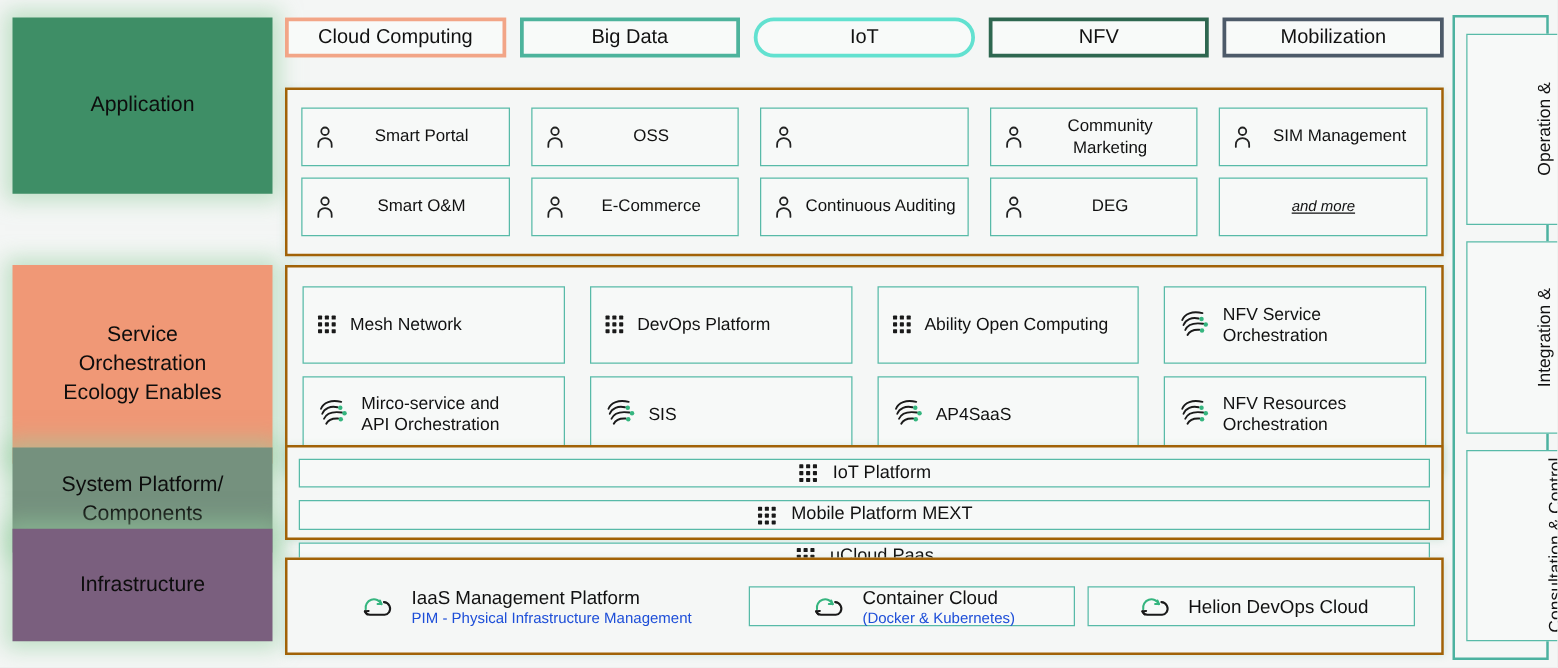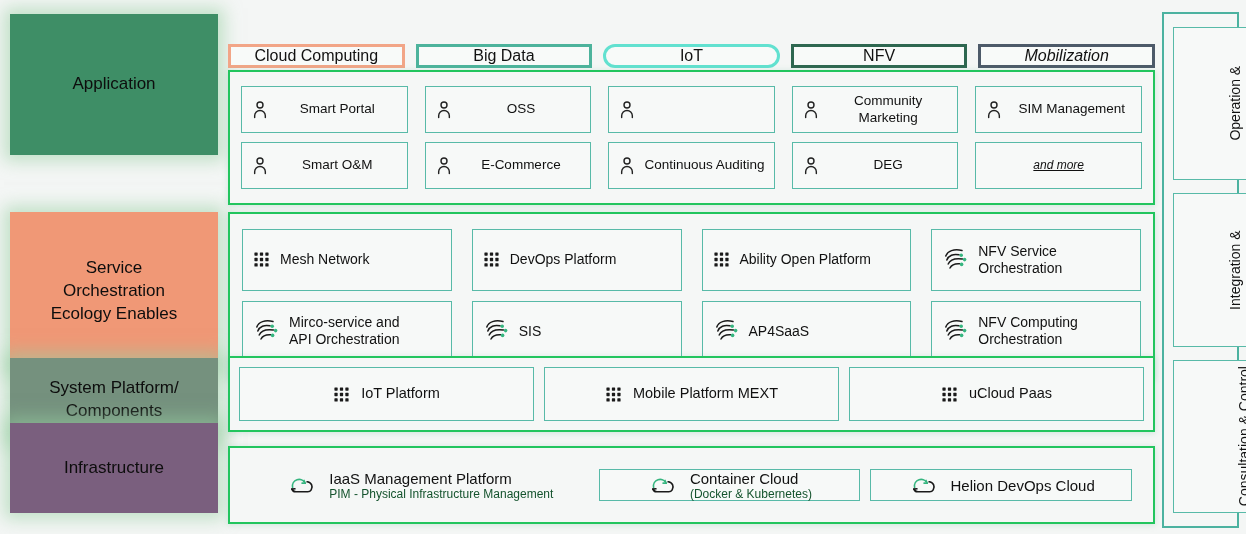--- a/index.html
+++ b/index.html
@@ -17,42 +17,42 @@
     white-space:pre-line; color:#0d0d0d;
     box-shadow:0 0 16px 6px rgba(150,205,160,0.55);
   }
   .side-app   { top:14px;  height:141px; }
   .side-svc   { top:212px; height:159px; }
   .side-sys   { top:358px; height:84px;  }
   .side-infra { top:423px; height:90px;  }
 
   
   .top-row {
-    position:absolute; left:228px; top:14px; width:927px; height:54px;
-    display:flex; gap:11px;align-items:flex-end;
+    position:absolute; left:228px; top:14px; width:927px; height:32px;
+    display:flex; gap:11px;
   }
   .cat-box {
     flex:1; border:3px solid #999; background:#f8faf9;
     display:flex; align-items:center; justify-content:center;
     font-size:16px; box-sizing:border-box;
   }
 
   
   .row-container {
     position:absolute; left:228px; width:927px;
-    border:2px solid #22c55e; background:#f5f7f6;
+    border:2px solid #a16207; background:#f5f7f6;
     box-sizing:border-box; box-shadow:0 1px 6px rgba(120,190,160,0.30);
   }
   .app-grid  { top:70px;  height:135px; display:grid;
                grid-template-columns:repeat(5,1fr); grid-auto-rows:1fr;
                gap:9px 17px; padding:14px 11px; }
   .svc-grid  { top:212px; height:167px; display:grid;
                grid-template-columns:repeat(4,1fr); grid-auto-rows:1fr;
                gap:10px 20px; padding:15px 12px; }
-  .sys-row   { top:356px; height:76px; display:flex; gap:10px; padding:9px; }
+  .sys-row   { top:356px; height:76px; display:flex; gap:10px; padding:9px;flex-direction:column; }
   .infra-row { top:446px; height:78px; display:flex; gap:10px; padding:21px; }
 
   
   .item {
     border:1px solid #58baa8; background:#f7f9f8;
     display:flex; align-items:center; box-sizing:border-box;
     padding:2px 8px; font-size:13.5px; line-height:1.2;
   }
   .app-item { gap:6px; }
   .app-item .item-label { flex:1; text-align:center; white-space:pre-line; }
@@ -63,21 +63,21 @@
   .svc-item .item-label { white-space:pre-line; }
 
   .sys-item { flex:1; justify-content:center; gap:11px; font-size:14.5px; }
 
   .infra-item { display:flex; align-items:center; justify-content:center; gap:12px; box-sizing:border-box; }
   .infra-item.boxed { border:1px solid #58baa8; background:#f7f9f8; }
   .infra-item.borderless { flex:1.3; }
   .infra-item.boxed { flex:1; }
   .infra-text { display:flex; flex-direction:column; }
   .infra-title { font-size:15px; }
-  .infra-sub   { font-size:12px; color:#14532d; }
+  .infra-sub   { font-size:12px; color:#1d4ed8; }
 
   
   .rail {
     position:absolute; left:1162px; top:12px; width:77px; height:516px;
     border:2px solid #4cb2a0; background:#f5f7f6; box-sizing:border-box;
     display:grid; grid-template-rows:repeat(3,1fr); gap:13px;
     padding:13px 9px;
   }
   .rail-box {
     border:1px solid #58baa8; background:#f7f9f8;
@@ -143,21 +143,21 @@
 Ecology Enables</div>
   <div class="side-block side-sys" style="background: rgb(117, 145, 126);">System Platform/
 Components</div>
   <div class="side-block side-infra" style="background: rgb(122, 95, 126);">Infrastructure</div>
 
   <div class="top-row">
     <div class="cat-box" style="border-color: rgb(242, 165, 135);">Cloud Computing</div>
     <div class="cat-box" style="border-color: rgb(77, 179, 156);">Big Data</div>
     <div class="cat-box" style="border-color: rgb(98, 225, 208); border-radius: 16px;">IoT</div>
     <div class="cat-box" style="border-color: rgb(46, 103, 80);">NFV</div>
-    <div class="cat-box" style="border-color: rgb(77, 90, 105); font-style: italic;">Mobilization</div>
+    <div class="cat-box" style="border-color: rgb(77, 90, 105);">Mobilization</div>
   </div>
 
   <div class="row-container app-grid">
     <div class="item app-item">
       <svg class="icon icon-person" viewBox="0 0 24 24">
           <use href="#i-person"></use>
         </svg>
       <span class="item-label">Smart Portal</span>
     </div>
     <div class="item app-item">
@@ -223,21 +223,21 @@
     <div class="item svc-item">
       <svg class="icon icon-grid" viewBox="0 0 24 24">
           <use href="#i-grid"></use>
         </svg>
       <span class="item-label">DevOps Platform</span>
     </div>
     <div class="item svc-item">
       <svg class="icon icon-grid" viewBox="0 0 24 24">
           <use href="#i-grid"></use>
         </svg>
-      <span class="item-label">Ability Open Platform</span>
+      <span class="item-label">Ability Open Computing</span>
     </div>
     <div class="item svc-item">
       <svg class="icon icon-orch" viewBox="0 0 26 26">
           <use href="#i-orch"></use>
         </svg>
       <span class="item-label">NFV Service
 Orchestration</span>
     </div>
     <div class="item svc-item">
       <svg class="icon icon-orch" viewBox="0 0 26 26">
@@ -255,21 +255,21 @@
     <div class="item svc-item">
       <svg class="icon icon-orch" viewBox="0 0 26 26">
           <use href="#i-orch"></use>
         </svg>
       <span class="item-label">AP4SaaS</span>
     </div>
     <div class="item svc-item">
       <svg class="icon icon-orch" viewBox="0 0 26 26">
           <use href="#i-orch"></use>
         </svg>
-      <span class="item-label">NFV Computing
+      <span class="item-label">NFV Resources
 Orchestration</span>
     </div>
   </div>
 
   <div class="row-container sys-row">
     <div class="item sys-item">
       <svg class="icon icon-grid" viewBox="0 0 24 24">
           <use href="#i-grid"></use>
         </svg>
       <span class="item-label">IoT Platform</span>

